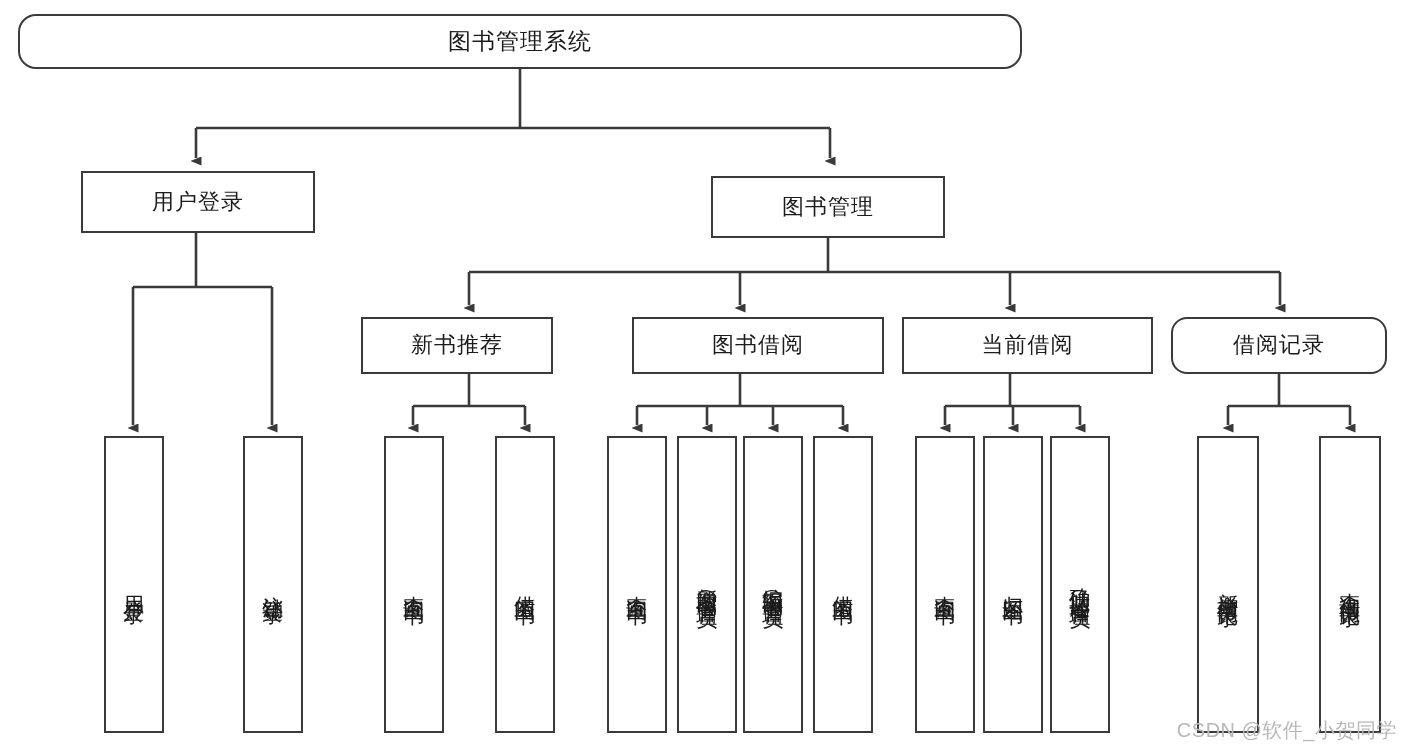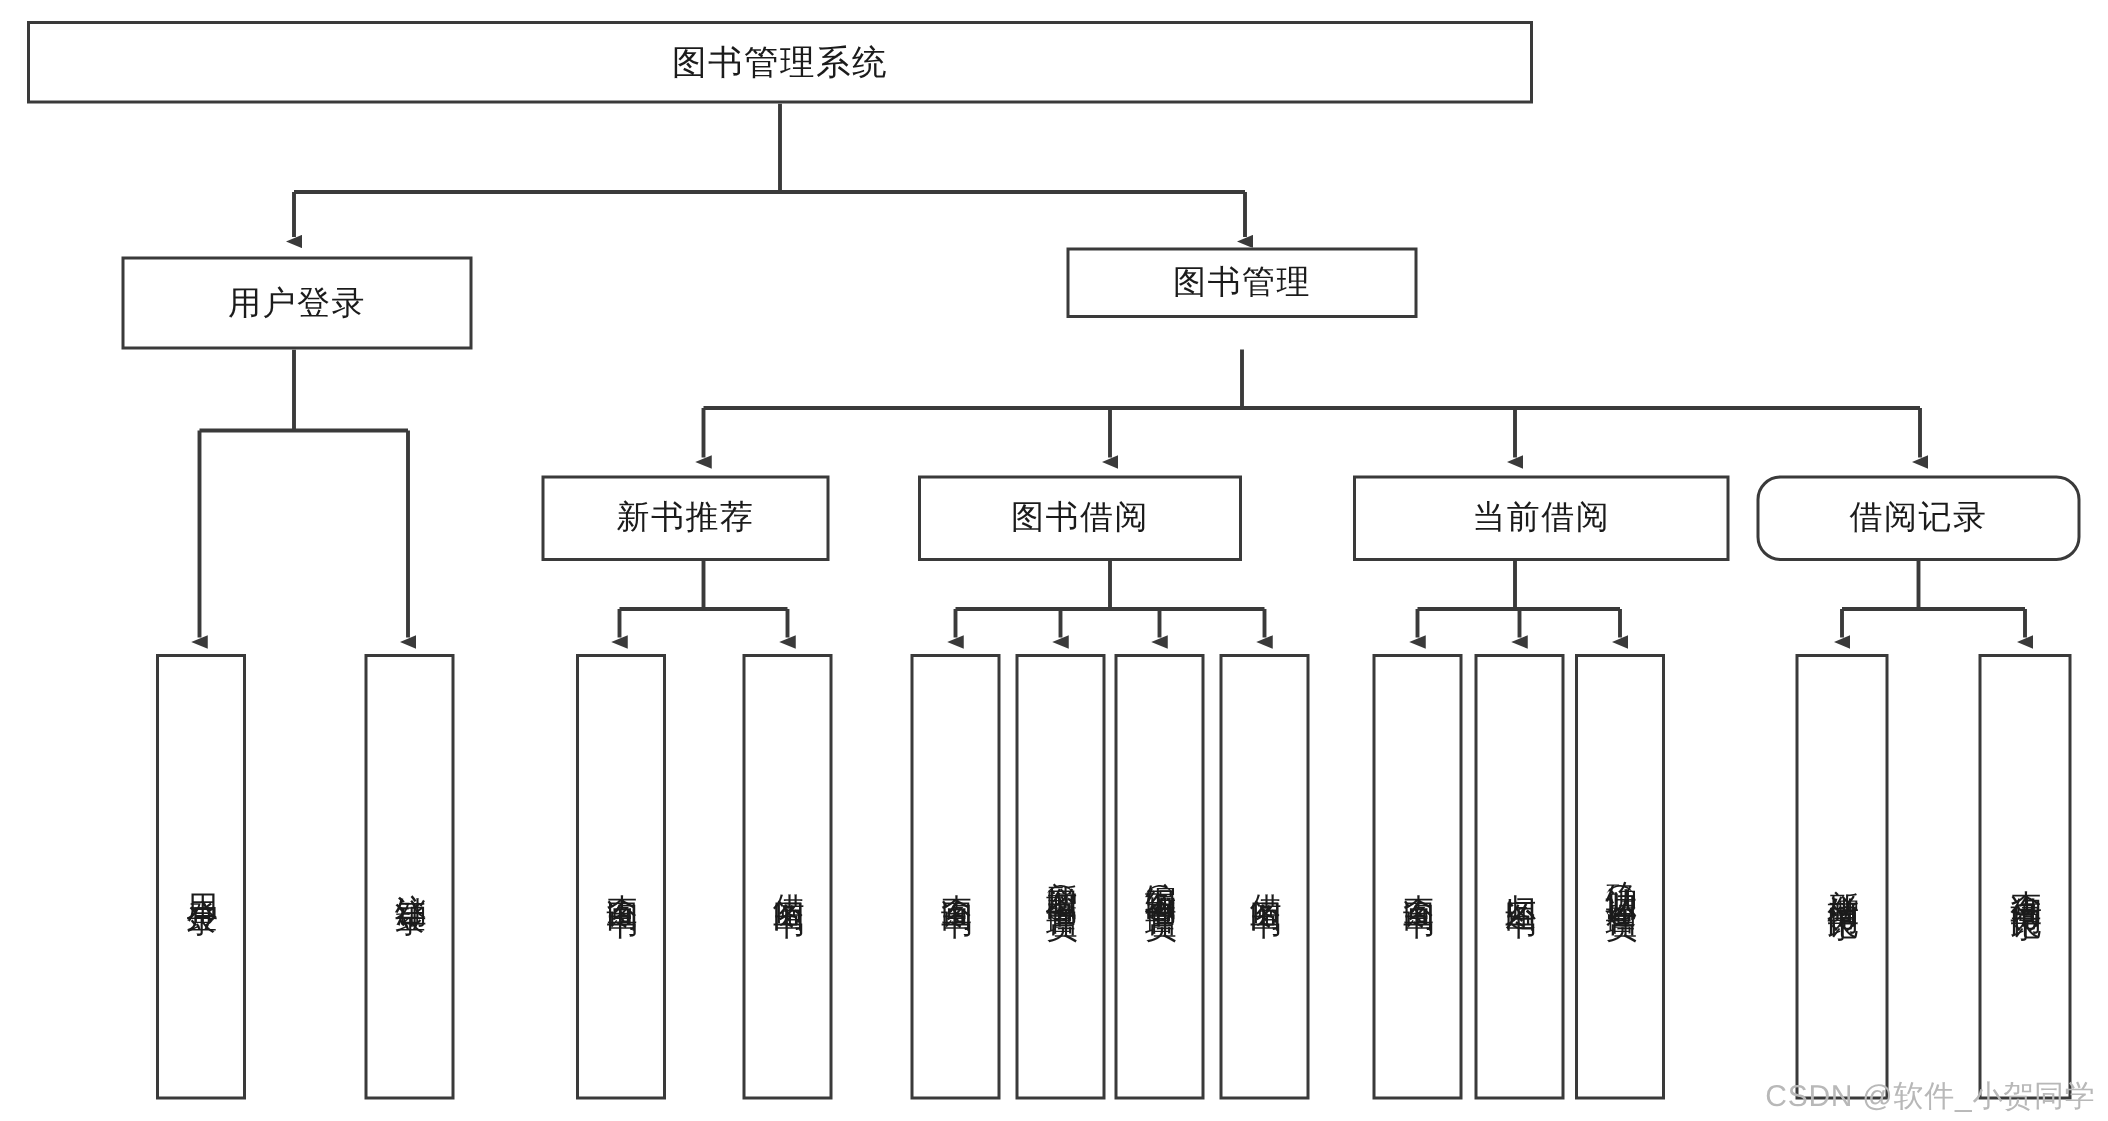--- a/index.html
+++ b/index.html
@@ -35,20 +35,21 @@
     justify-content: center;
     color: #1b1b1b;
   }
   .node.h {
     font-size: 22px;
     letter-spacing: 1px;
     line-height: 1.1;
   }
   .node.root {
     font-size: 23px;
+    border-radius: 18px;
   }
   .node.v {
     align-items: center;
     justify-content: center;
     padding: 4px 0;
   }
   .vtext {
     writing-mode: vertical-rl;
     text-orientation: upright;
     font-size: 21px;
@@ -122,28 +123,28 @@
     </g>
   </svg>
 
   <div class="node h root" style="left:18px; top:14px; width:1004px; height:55px;">
     <span>图书管理系统</span>
   </div>
 
   <div class="node h" style="left:81px; top:171px; width:234px; height:62px;">
     <span>用户登录</span>
   </div>
-  <div class="node h" style="left:711px; top:165px; width:234px; height:47px;">
+  <div class="node h" style="left:711px; top:176px; width:234px; height:62px;">
     <span>图书管理</span>
   </div>
 
   <div class="node h" style="left:361px; top:317px; width:192px; height:57px;">
     <span>新书推荐</span>
   </div>
-  <div class="node h" style="left:612px; top:317px; width:216px; height:57px;">
+  <div class="node h" style="left:632px; top:317px; width:252px; height:57px;">
     <span>图书借阅</span>
   </div>
   <div class="node h" style="left:902px; top:317px; width:251px; height:57px;">
     <span>当前借阅</span>
   </div>
   <div class="node h" style="left:1171px; top:317px; width:216px; height:57px;border-radius:16px;">
     <span>借阅记录</span>
   </div>
 
   <div class="node v" style="left:104px; top:436px; width:60px; height:297px;">

